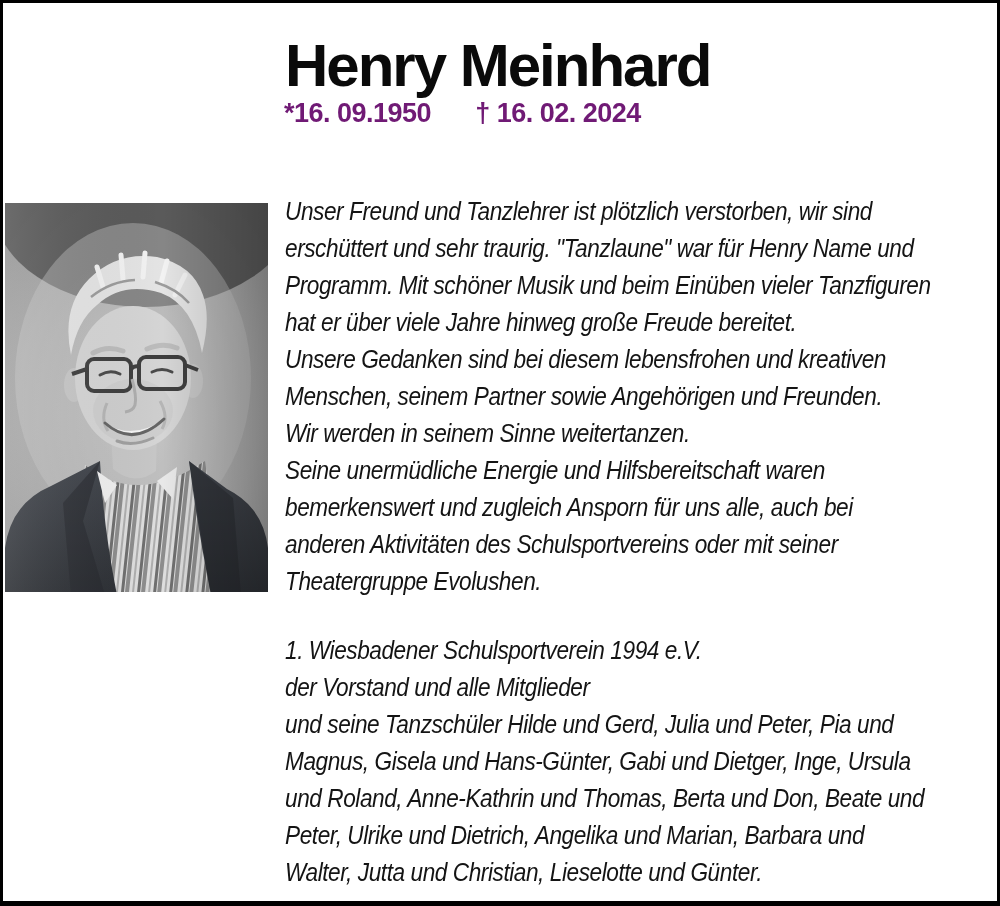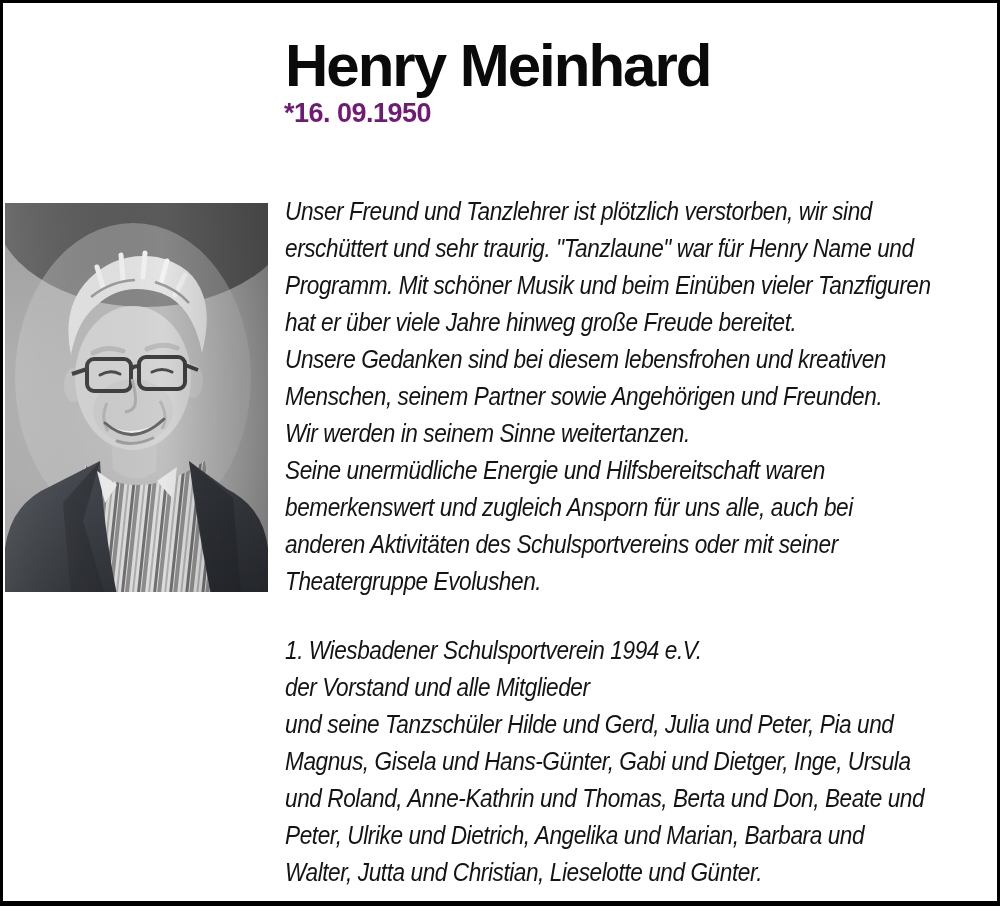--- a/index.html
+++ b/index.html
@@ -72,20 +72,21 @@
 </head>
 <body>
 
 <div class="page">
   <div class="frame"></div>
 
   <h1 class="name">Henry Meinhard</h1>
 
   <div class="dates">
     <span>*16. 09.1950</span>
+    <span>† 16. 02. 2024</span>
   </div>
 
   <div class="photo">
     <svg viewBox="0 0 263 389" xmlns="http://www.w3.org/2000/svg">
       <defs>
         <radialGradient id="pbg" cx="50%" cy="55%" r="80%">
           <stop offset="0%" stop-color="#c3c3c3"></stop>
           <stop offset="55%" stop-color="#a9a9a9"></stop>
           <stop offset="100%" stop-color="#8a8a8a"></stop>
         </radialGradient>

